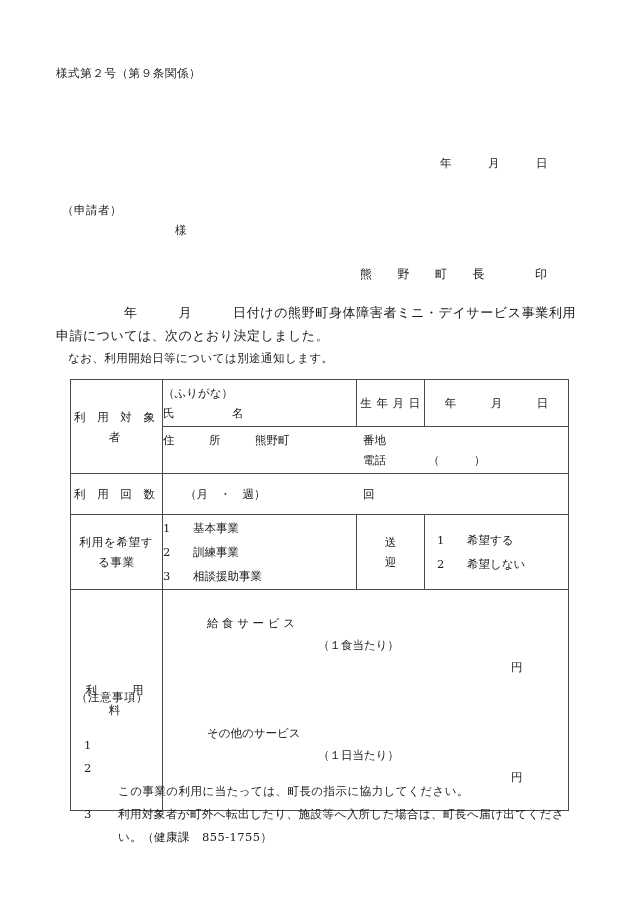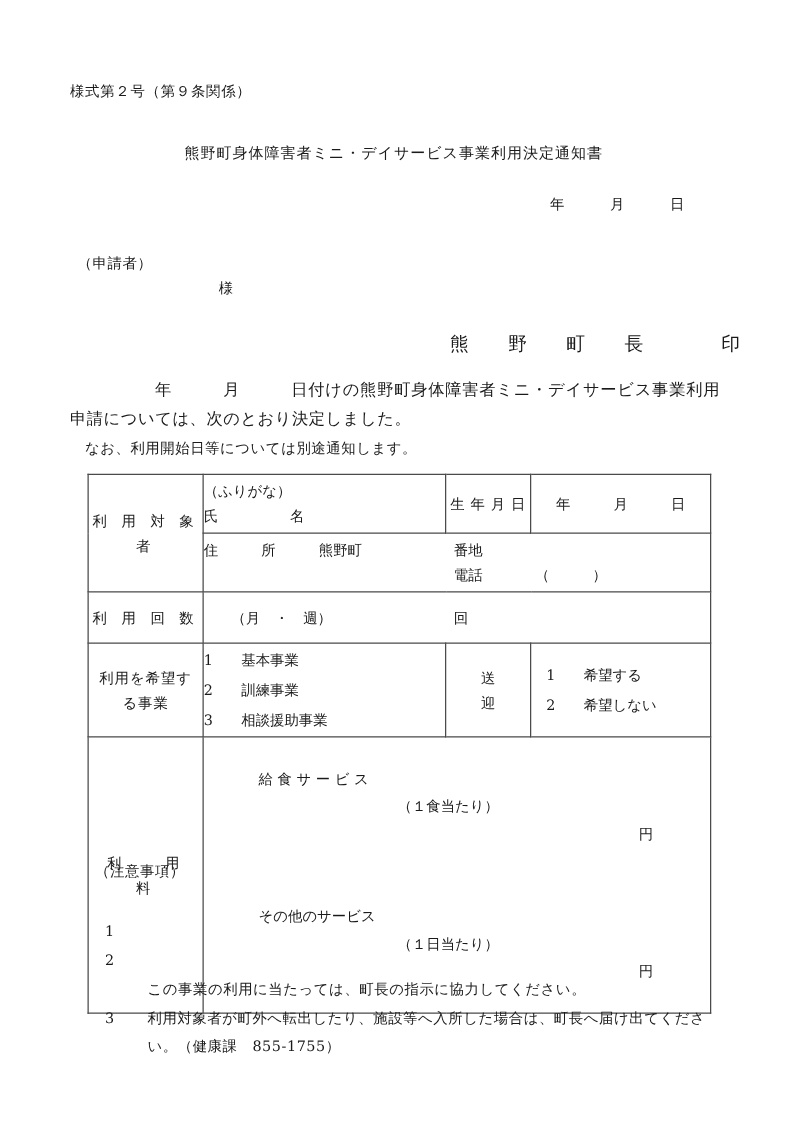--- a/index.html
+++ b/index.html
@@ -49,21 +49,21 @@
     left: 62px; top: 203px;
     font-size: 11.5px;
     letter-spacing: 0.5px;
   }
   #applicant-honorific {
     left: 175px; top: 223px;
     font-size: 11.5px;
   }
   #issuer-line {
     left: 360px; top: 266px;
-    font-size: 15px;
+    font-size: 12px;
     letter-spacing: 0.5px;
   }
 
   
   #body-para {
     left: 56px; top: 301px;
     width: 520px;
     font-size: 13px;
     line-height: 23px;
     letter-spacing: 0.45px;
@@ -138,21 +138,20 @@
   #note-2 { top: 734px; }
   #note-3 { top: 780px; }
 </style>
 </head>
 <body>
 
 <div class="page">
 
   <div class="abs" id="form-number">様式第２号（第９条関係）</div>
 
-  <div class="abs" id="doc-title">熊野町身体障害者ミニ・デイサービス事業利用決定通知書</div>
 
   <div class="abs" id="issue-date-line">年　　　月　　　日</div>
 
   <div class="abs" id="applicant-label">（申請者）</div>
 
   <div class="abs" id="applicant-honorific">様</div>
 
   <div class="abs" id="issuer-line">熊　　野　　町　　長　　　　印</div>
 
   <div class="abs" id="body-para">　　　　　年　　　月　　　日付けの熊野町身体障害者ミニ・デイサービス事業利用申請については、次のとおり決定しました。</div>

